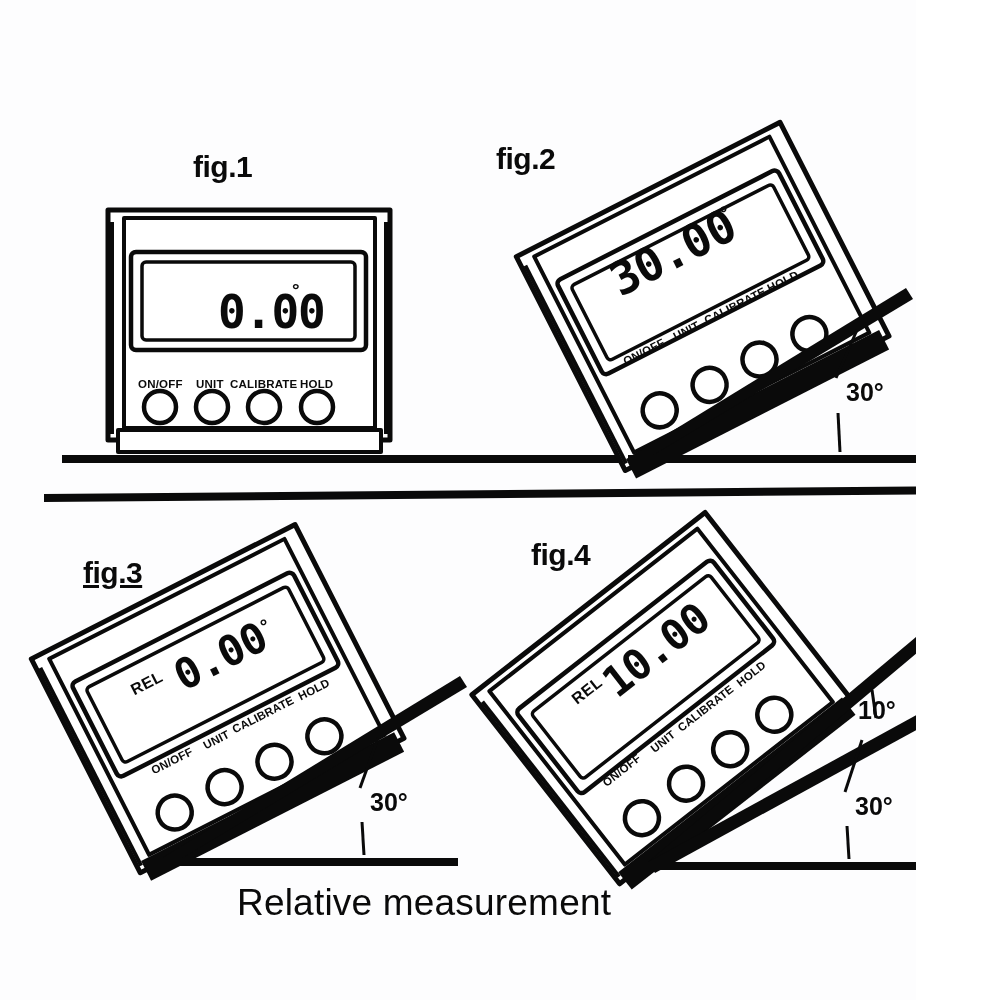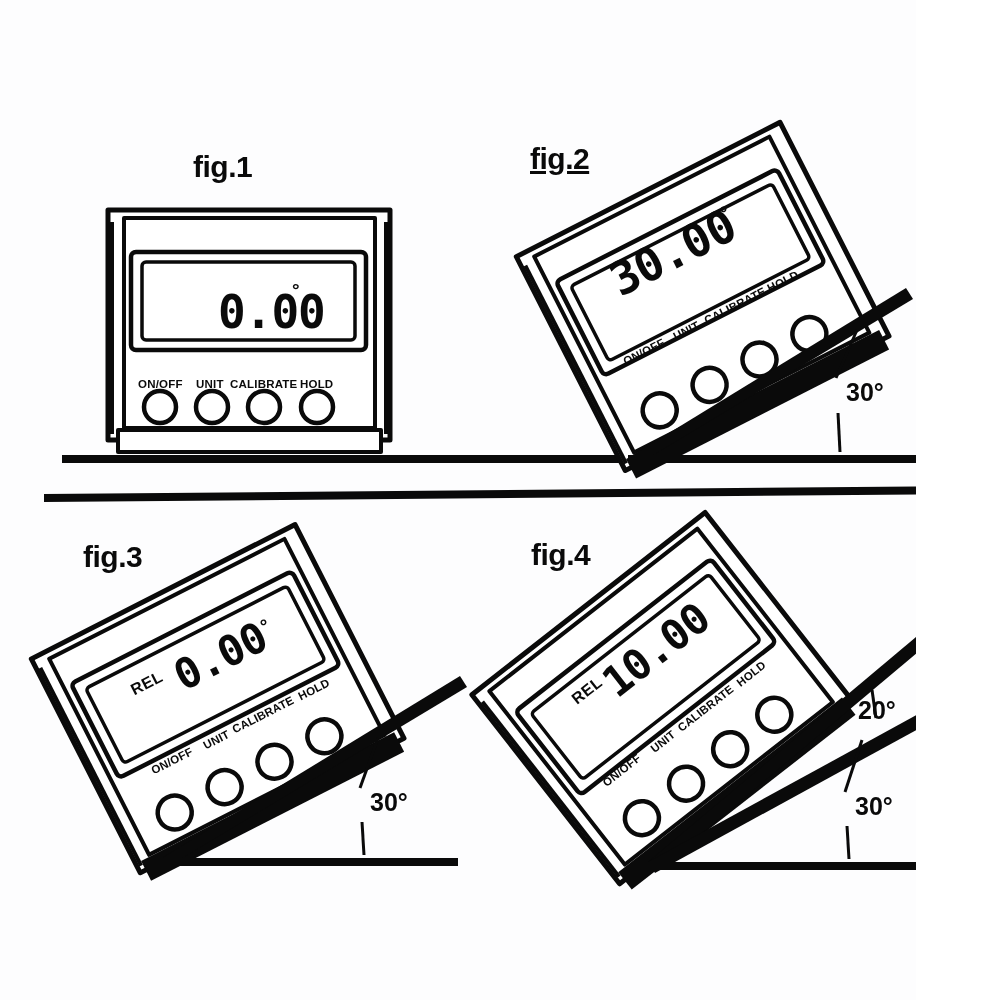--- a/index.html
+++ b/index.html
@@ -220,42 +220,43 @@
 
       <path class="leader" d="M862,740 L845,792"></path>
       <path class="leader" d="M847,826 L849,859"></path>
 
       <path class="leader" d="M872,690 L876,718"></path>
     </g>
 
   </svg>
 
   <div class="txt fig-label" style="left:193px; top:150px;">fig.1</div>
-  <div class="txt fig-label" style="left:530px; top:142px;text-decoration:underline;">fig.2</div>
-  <div class="txt fig-label" style="left:83px; top:540px;">fig.3</div>
+  <div class="txt fig-label" style="left:496px; top:142px;">fig.2</div>
+  <div class="txt fig-label" style="left:83px; top:556px;text-decoration:underline;">fig.3</div>
   <div class="txt fig-label" style="left:531px; top:538px;">fig.4</div>
 
   <div class="txt digits" style="left:218px; top:285px;">0.00</div>
   <div class="txt deg-dot" style="left:292px; top:279px;">°</div>
 
   <div class="txt btn-label" style="left:138px; top:378px;">ON/OFF</div>
   <div class="txt btn-label" style="left:196px; top:378px;">UNIT</div>
   <div class="txt btn-label" style="left:230px; top:378px;">CALIBRATE</div>
   <div class="txt btn-label" style="left:300px; top:378px;">HOLD</div>
 
   <div class="txt digits" style="left:613px; top:256px; transform:rotate(-27deg);">30.00</div>
   <div class="txt deg-dot" style="left:722px; top:204px; transform:rotate(-27deg);">°</div>
 
   <div class="txt btn-label" style="left:624px; top:356px; transform:rotate(-27deg);">ON/OFF</div>
   <div class="txt btn-label" style="left:674px; top:331px; transform:rotate(-27deg);">UNIT</div>
   <div class="txt btn-label" style="left:705px; top:315px; transform:rotate(-27deg);">CALIBRATE</div>
   <div class="txt btn-label" style="left:768px; top:283px; transform:rotate(-27deg);">HOLD</div>
 
   <div class="txt angle-label" style="left:846px; top:378px;">30°</div>
 
+  <div class="txt caption" style="left:237px; top:882px;">Relative measurement</div>
 
   <div class="txt rel-label" style="left:132px; top:682px; transform:rotate(-27deg);">REL</div>
   <div class="txt digits digits-sm" style="left:177px; top:654px; transform:rotate(-27deg);">0.00</div>
   <div class="txt deg-dot" style="left:262px; top:617px; transform:rotate(-27deg);">°</div>
 
   <div class="txt btn-label" style="left:152px; top:765px; transform:rotate(-27deg);">ON/OFF</div>
   <div class="txt btn-label" style="left:204px; top:740px; transform:rotate(-27deg);">UNIT</div>
   <div class="txt btn-label" style="left:233px; top:724px; transform:rotate(-27deg);">CALIBRATE</div>
   <div class="txt btn-label" style="left:299px; top:691px; transform:rotate(-27deg);">HOLD</div>
 
@@ -263,16 +264,16 @@
 
   <div class="txt rel-label" style="left:574px; top:692px; transform:rotate(-38deg);">REL</div>
   <div class="txt digits digits-sm" style="left:608px; top:663px; transform:rotate(-38deg);">10.00</div>
   <div class="txt deg-dot" style="left:690px; top:620px; transform:rotate(-38deg);">°</div>
 
   <div class="txt btn-label" style="left:604px; top:778px; transform:rotate(-38deg);">ON/OFF</div>
   <div class="txt btn-label" style="left:652px; top:744px; transform:rotate(-38deg);">UNIT</div>
   <div class="txt btn-label" style="left:679px; top:723px; transform:rotate(-38deg);">CALIBRATE</div>
   <div class="txt btn-label" style="left:738px; top:678px; transform:rotate(-38deg);">HOLD</div>
 
-  <div class="txt angle-label" style="left:858px; top:696px;">20°</div>
+  <div class="txt angle-label" style="left:858px; top:696px;">10°</div>
   <div class="txt angle-label" style="left:855px; top:792px;">30°</div>
 
 </div>
 
 </body></html>

